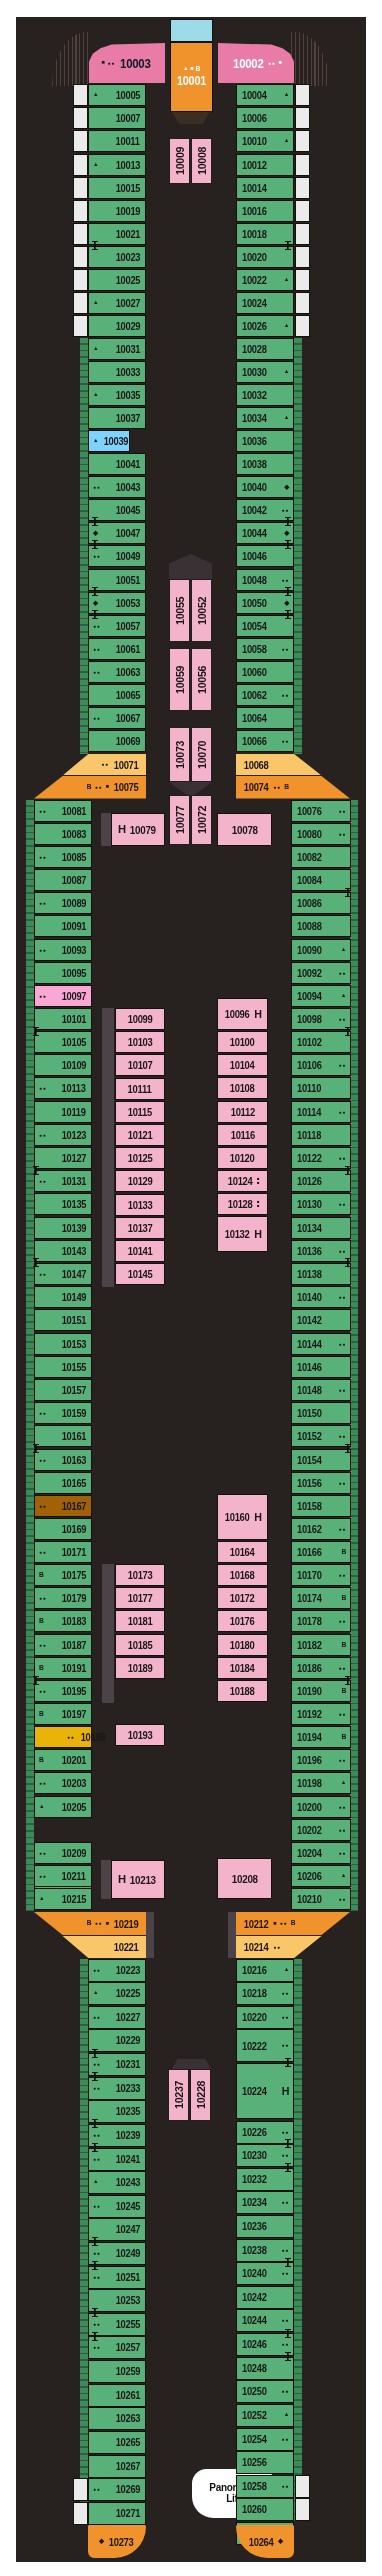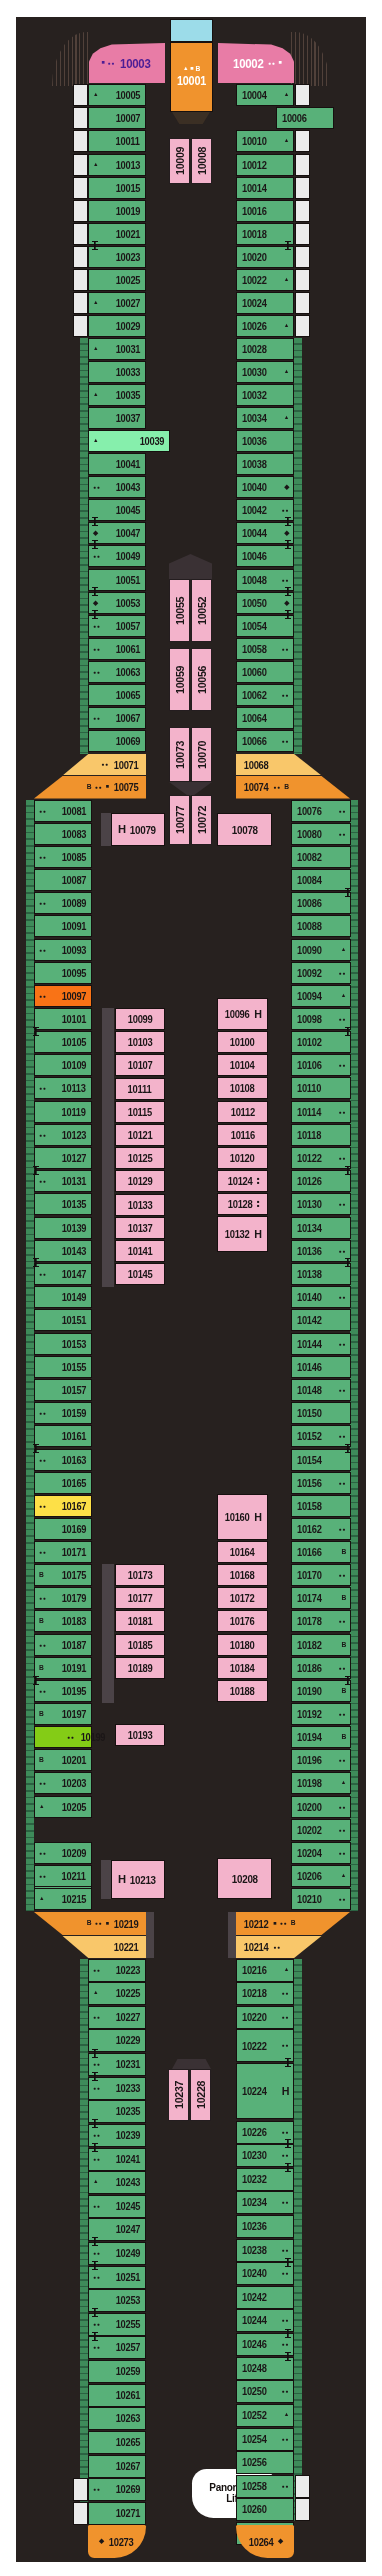--- a/index.html
+++ b/index.html
@@ -188,21 +188,21 @@
       <span class="crow">
         <span class="tk tk-t">▲</span>
         <span class="num">10035</span>
       </span>
     </div>
     <div class="cell aL" style="left: 88px; top: 407px; width: 58px; height: 22px; background: rgb(88, 177, 121);">
       <span class="crow">
         <span class="num">10037</span>
       </span>
     </div>
-    <div class="cell aL" style="left: 88px; top: 430px; width: 82px; height: 22px; background: #86efac;">
+    <div class="cell aL" style="left: 88px; top: 430px; width: 42px; height: 22px; background: #7dd3fc;">
       <span class="crow">
         <span class="tk tk-t">▲</span>
         <span class="num">10039</span>
       </span>
     </div>
     <div class="cell aL" style="left: 88px; top: 453px; width: 58px; height: 22px; background: rgb(88, 177, 121);">
       <span class="crow">
         <span class="num">10041</span>
       </span>
     </div>
@@ -273,21 +273,21 @@
       <span class="crow">
         <span class="num">10069</span>
       </span>
     </div>
     <div class="cell aR" style="left: 236px; top: 84px; width: 58px; height: 22px; background: rgb(88, 177, 121);">
       <span class="crow">
         <span class="num">10004</span>
         <span class="tk tk-t">▲</span>
       </span>
     </div>
-    <div class="cell aR" style="left: 236px; top: 107px; width: 58px; height: 22px; background: rgb(88, 177, 121); margin-left: 40px;">
+    <div class="cell aR" style="left: 236px; top: 107px; width: 58px; height: 22px; background: rgb(88, 177, 121);">
       <span class="crow">
         <span class="num">10006</span>
       </span>
     </div>
     <div class="cell aR" style="left: 236px; top: 130px; width: 58px; height: 22px; background: rgb(88, 177, 121);">
       <span class="crow">
         <span class="num">10010</span>
         <span class="tk tk-t">▲</span>
       </span>
     </div>
@@ -470,21 +470,21 @@
       <span class="crow">
         <span class="tk tk-d">●●</span>
         <span class="num">10093</span>
       </span>
     </div>
     <div class="cell aL" style="left: 34px; top: 962px; width: 58px; height: 22px; background: rgb(88, 177, 121);">
       <span class="crow">
         <span class="num">10095</span>
       </span>
     </div>
-    <div class="cell aL" style="left: 34px; top: 985px; width: 58px; height: 22px; background: #f97316;">
+    <div class="cell aL" style="left: 34px; top: 985px; width: 58px; height: 22px; background: #f9a8d4;">
       <span class="crow">
         <span class="tk tk-d">●●</span>
         <span class="num">10097</span>
       </span>
     </div>
     <div class="cell aL" style="left: 34px; top: 1008px; width: 58px; height: 22px; background: rgb(88, 177, 121);">
       <span class="crow">
         <span class="num">10101</span>
       </span>
     </div>
@@ -587,21 +587,21 @@
       <span class="crow">
         <span class="tk tk-d">●●</span>
         <span class="num">10163</span>
       </span>
     </div>
     <div class="cell aL" style="left: 34px; top: 1472px; width: 58px; height: 22px; background: rgb(88, 177, 121);">
       <span class="crow">
         <span class="num">10165</span>
       </span>
     </div>
-    <div class="cell aL" style="left: 34px; top: 1495px; width: 58px; height: 22px; background: #fde047;">
+    <div class="cell aL" style="left: 34px; top: 1495px; width: 58px; height: 22px; background: #a16207;">
       <span class="crow">
         <span class="tk tk-d">●●</span>
         <span class="num">10167</span>
       </span>
     </div>
     <div class="cell aL" style="left: 34px; top: 1518px; width: 58px; height: 22px; background: rgb(88, 177, 121);">
       <span class="crow">
         <span class="num">10169</span>
       </span>
     </div>
@@ -646,21 +646,21 @@
         <span class="tk tk-d">●●</span>
         <span class="num">10195</span>
       </span>
     </div>
     <div class="cell aL" style="left: 34px; top: 1703px; width: 58px; height: 22px; background: rgb(88, 177, 121);">
       <span class="crow">
         <span class="tk tk-B">B</span>
         <span class="num">10197</span>
       </span>
     </div>
-    <div class="cell aL" style="left: 34px; top: 1726px; width: 58px; height: 22px; background: #84cc16; padding-left: 28px;">
+    <div class="cell aL" style="left: 34px; top: 1726px; width: 58px; height: 22px; background: #eab308; padding-left: 28px;">
       <span class="crow">
         <span class="tk tk-d">●●</span>
         <span class="num">10199</span>
       </span>
     </div>
     <div class="cell aL" style="left: 34px; top: 1749px; width: 58px; height: 22px; background: rgb(88, 177, 121);">
       <span class="crow">
         <span class="tk tk-B">B</span>
         <span class="num">10201</span>
       </span>
@@ -1401,21 +1401,21 @@
         <span class="num">10260</span>
       </span>
     </div>
     <div class="cell aR" style="left: 236px; top: 2522px; width: 58px; height: 22.5px; background: rgb(88, 177, 121);">
       <span class="crow">
         <span class="num">10262</span>
         <span class="tk tk-d">●●</span>
       </span>
     </div>
     <div class="cell aC" style="left: 170px; top: 18.6px; width: 43px; height: 23px; background: rgb(156, 220, 233);"></div>
-    <div class="cell aC sh-bowpL" style="left: 89px; top: 43px; width: 76px; height: 40px; background: rgb(232, 124, 166); color: #4c1d95; font-size: 13px;">
+    <div class="cell aC sh-bowpL" style="left: 89px; top: 43px; width: 76px; height: 40px; background: rgb(232, 124, 166); color: #0f172a; font-size: 13px;">
       <span class="crow">
         <span class="tk tk-s">■</span>
         <span class="tk tk-d">●●</span>
         <span class="num">10003</span>
       </span>
     </div>
     <div class="cell aC sh-bowpR" style="left: 218px; top: 43px; width: 76px; height: 40px; background: rgb(232, 124, 166); color: rgb(255, 255, 255); font-size: 13px;">
       <span class="crow">
         <span class="num">10002</span>
         <span class="tk tk-d">●●</span>

